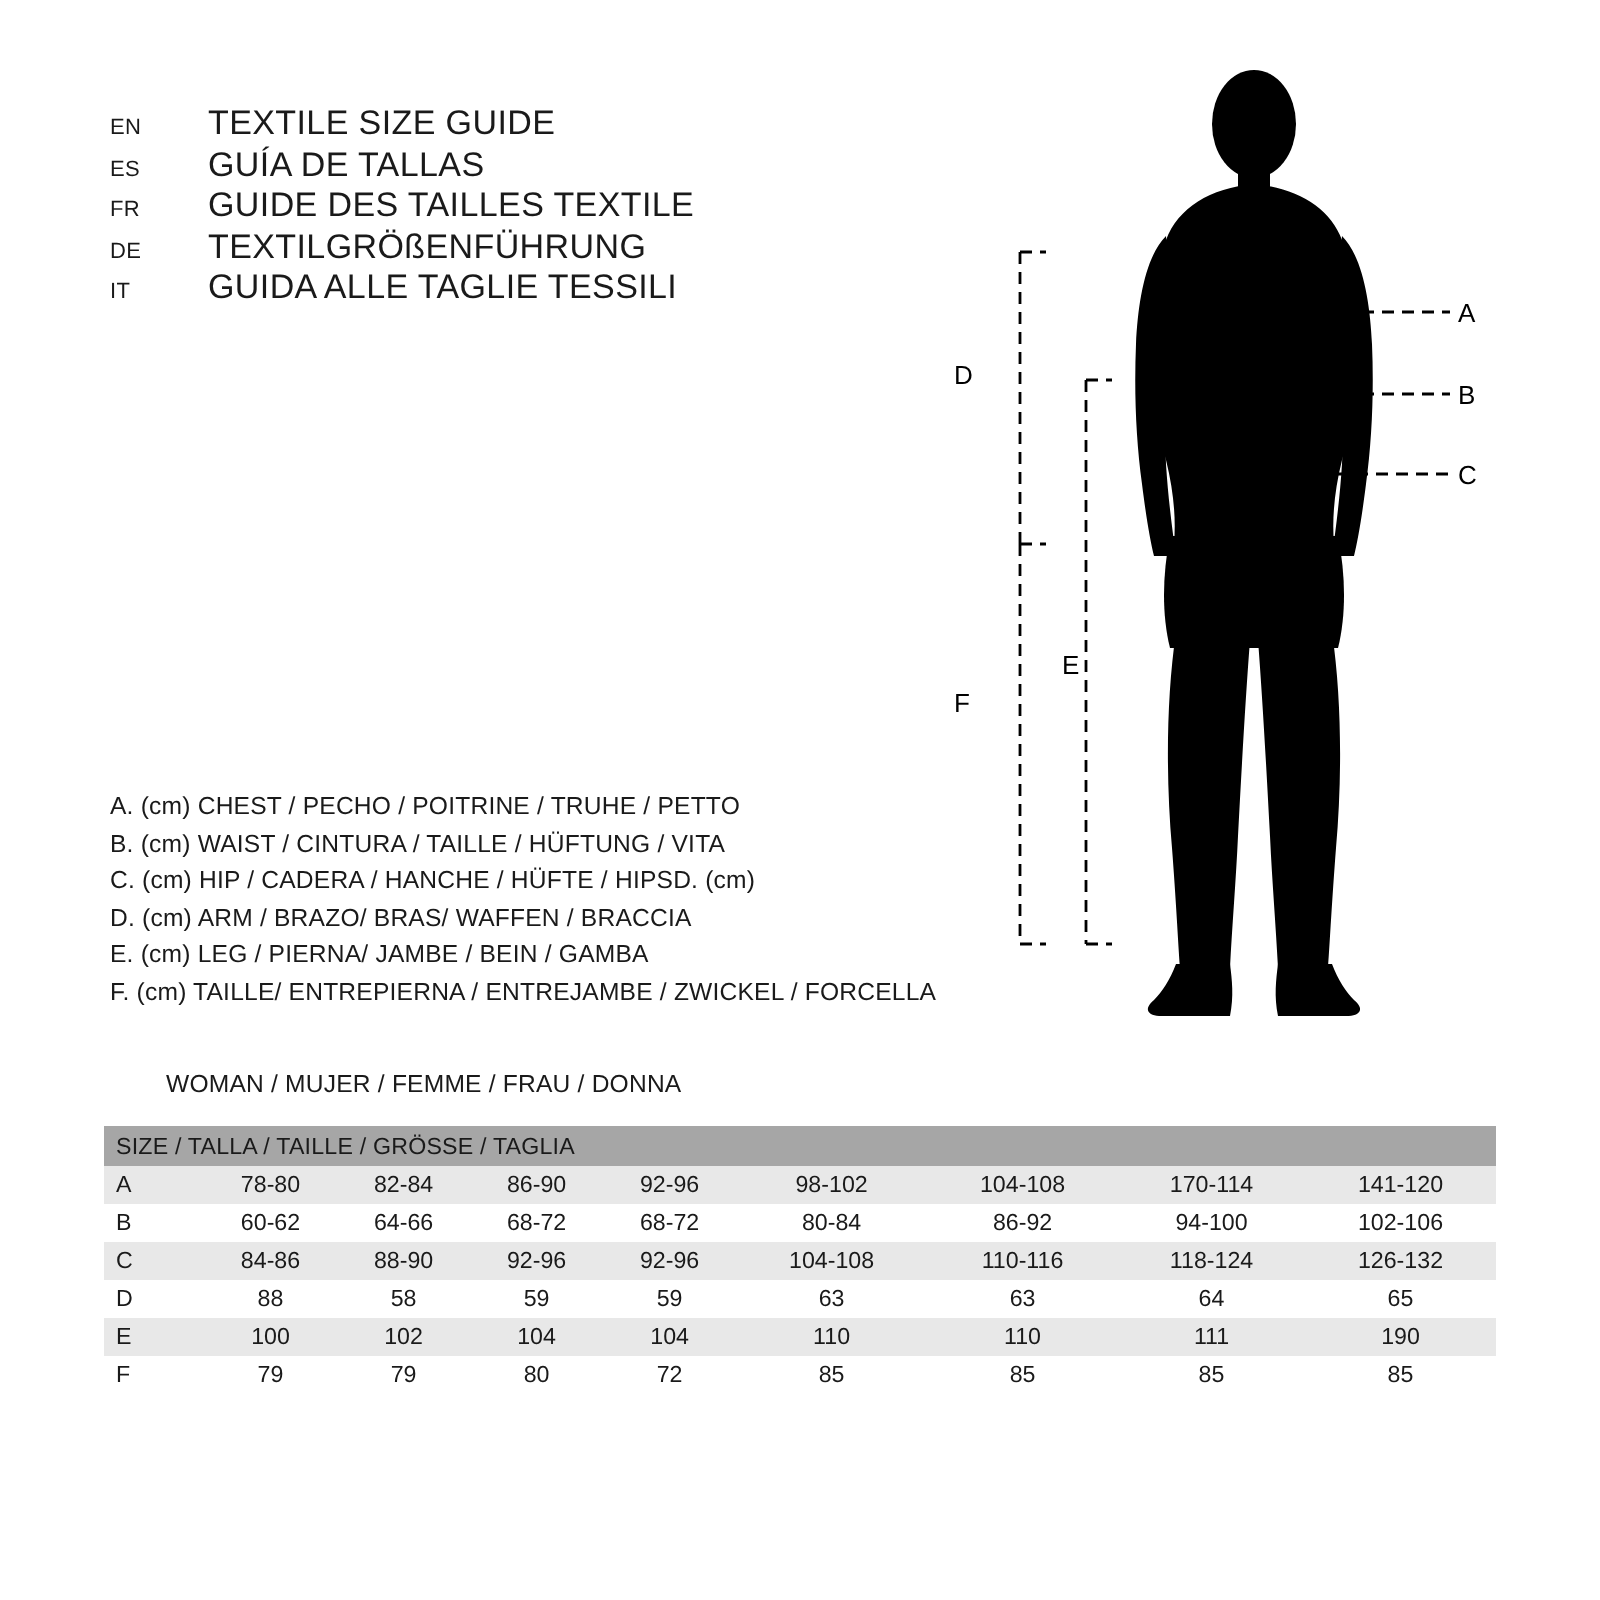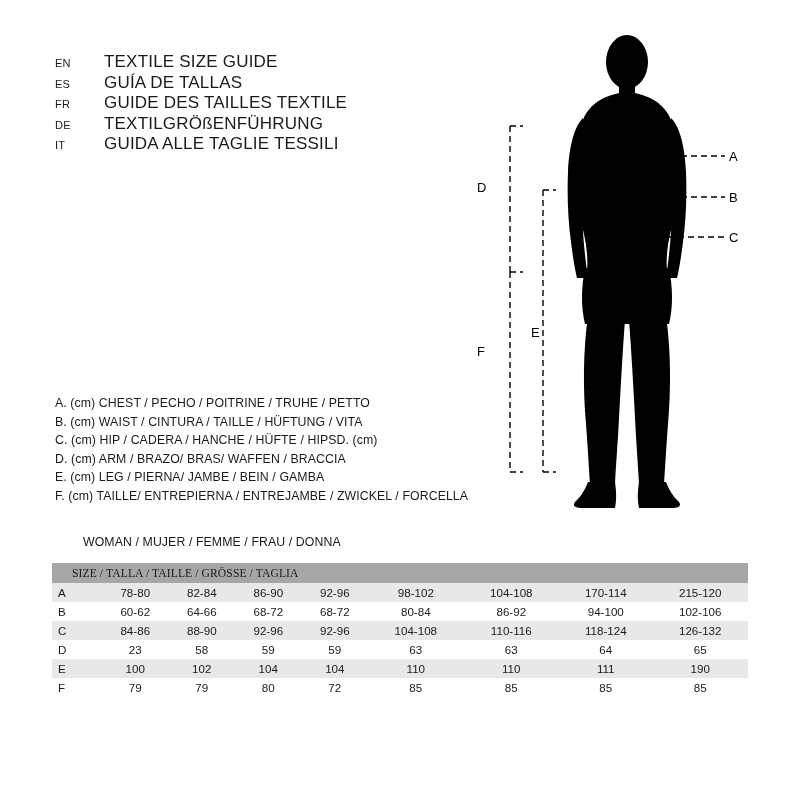--- a/index.html
+++ b/index.html
@@ -74,24 +74,23 @@
   }
   .size-table td, .size-table th {
     padding: 0;
     height: 19px;
     font-weight: normal;
     text-align: center;
   }
   .size-table .hdr-band td {
     background: #a6a6a6;
     text-align: left;
-    padding-left: 20px;
+    padding-left: 6px;
     height: 20px;
     letter-spacing: 0.1px;
-    font-family: Liberation Serif, serif;
   }
   .size-table tr.alt td {
     background: #e8e8e8;
   }
   .size-table tr.plain td {
     background: #ffffff;
   }
   .size-table td.rowlab {
     text-align: left;
     padding-left: 6px;
@@ -231,21 +230,21 @@
       </tr>
       <tr class="alt">
         <td class="rowlab">A</td>
         <td>78-80</td>
         <td>82-84</td>
         <td>86-90</td>
         <td>92-96</td>
         <td>98-102</td>
         <td>104-108</td>
         <td>170-114</td>
-        <td>215-120</td>
+        <td>141-120</td>
       </tr>
       <tr class="plain">
         <td class="rowlab">B</td>
         <td>60-62</td>
         <td>64-66</td>
         <td>68-72</td>
         <td>68-72</td>
         <td>80-84</td>
         <td>86-92</td>
         <td>94-100</td>
@@ -257,21 +256,21 @@
         <td>88-90</td>
         <td>92-96</td>
         <td>92-96</td>
         <td>104-108</td>
         <td>110-116</td>
         <td>118-124</td>
         <td>126-132</td>
       </tr>
       <tr class="plain">
         <td class="rowlab">D</td>
-        <td>23</td>
+        <td>88</td>
         <td>58</td>
         <td>59</td>
         <td>59</td>
         <td>63</td>
         <td>63</td>
         <td>64</td>
         <td>65</td>
       </tr>
       <tr class="alt">
         <td class="rowlab">E</td>

